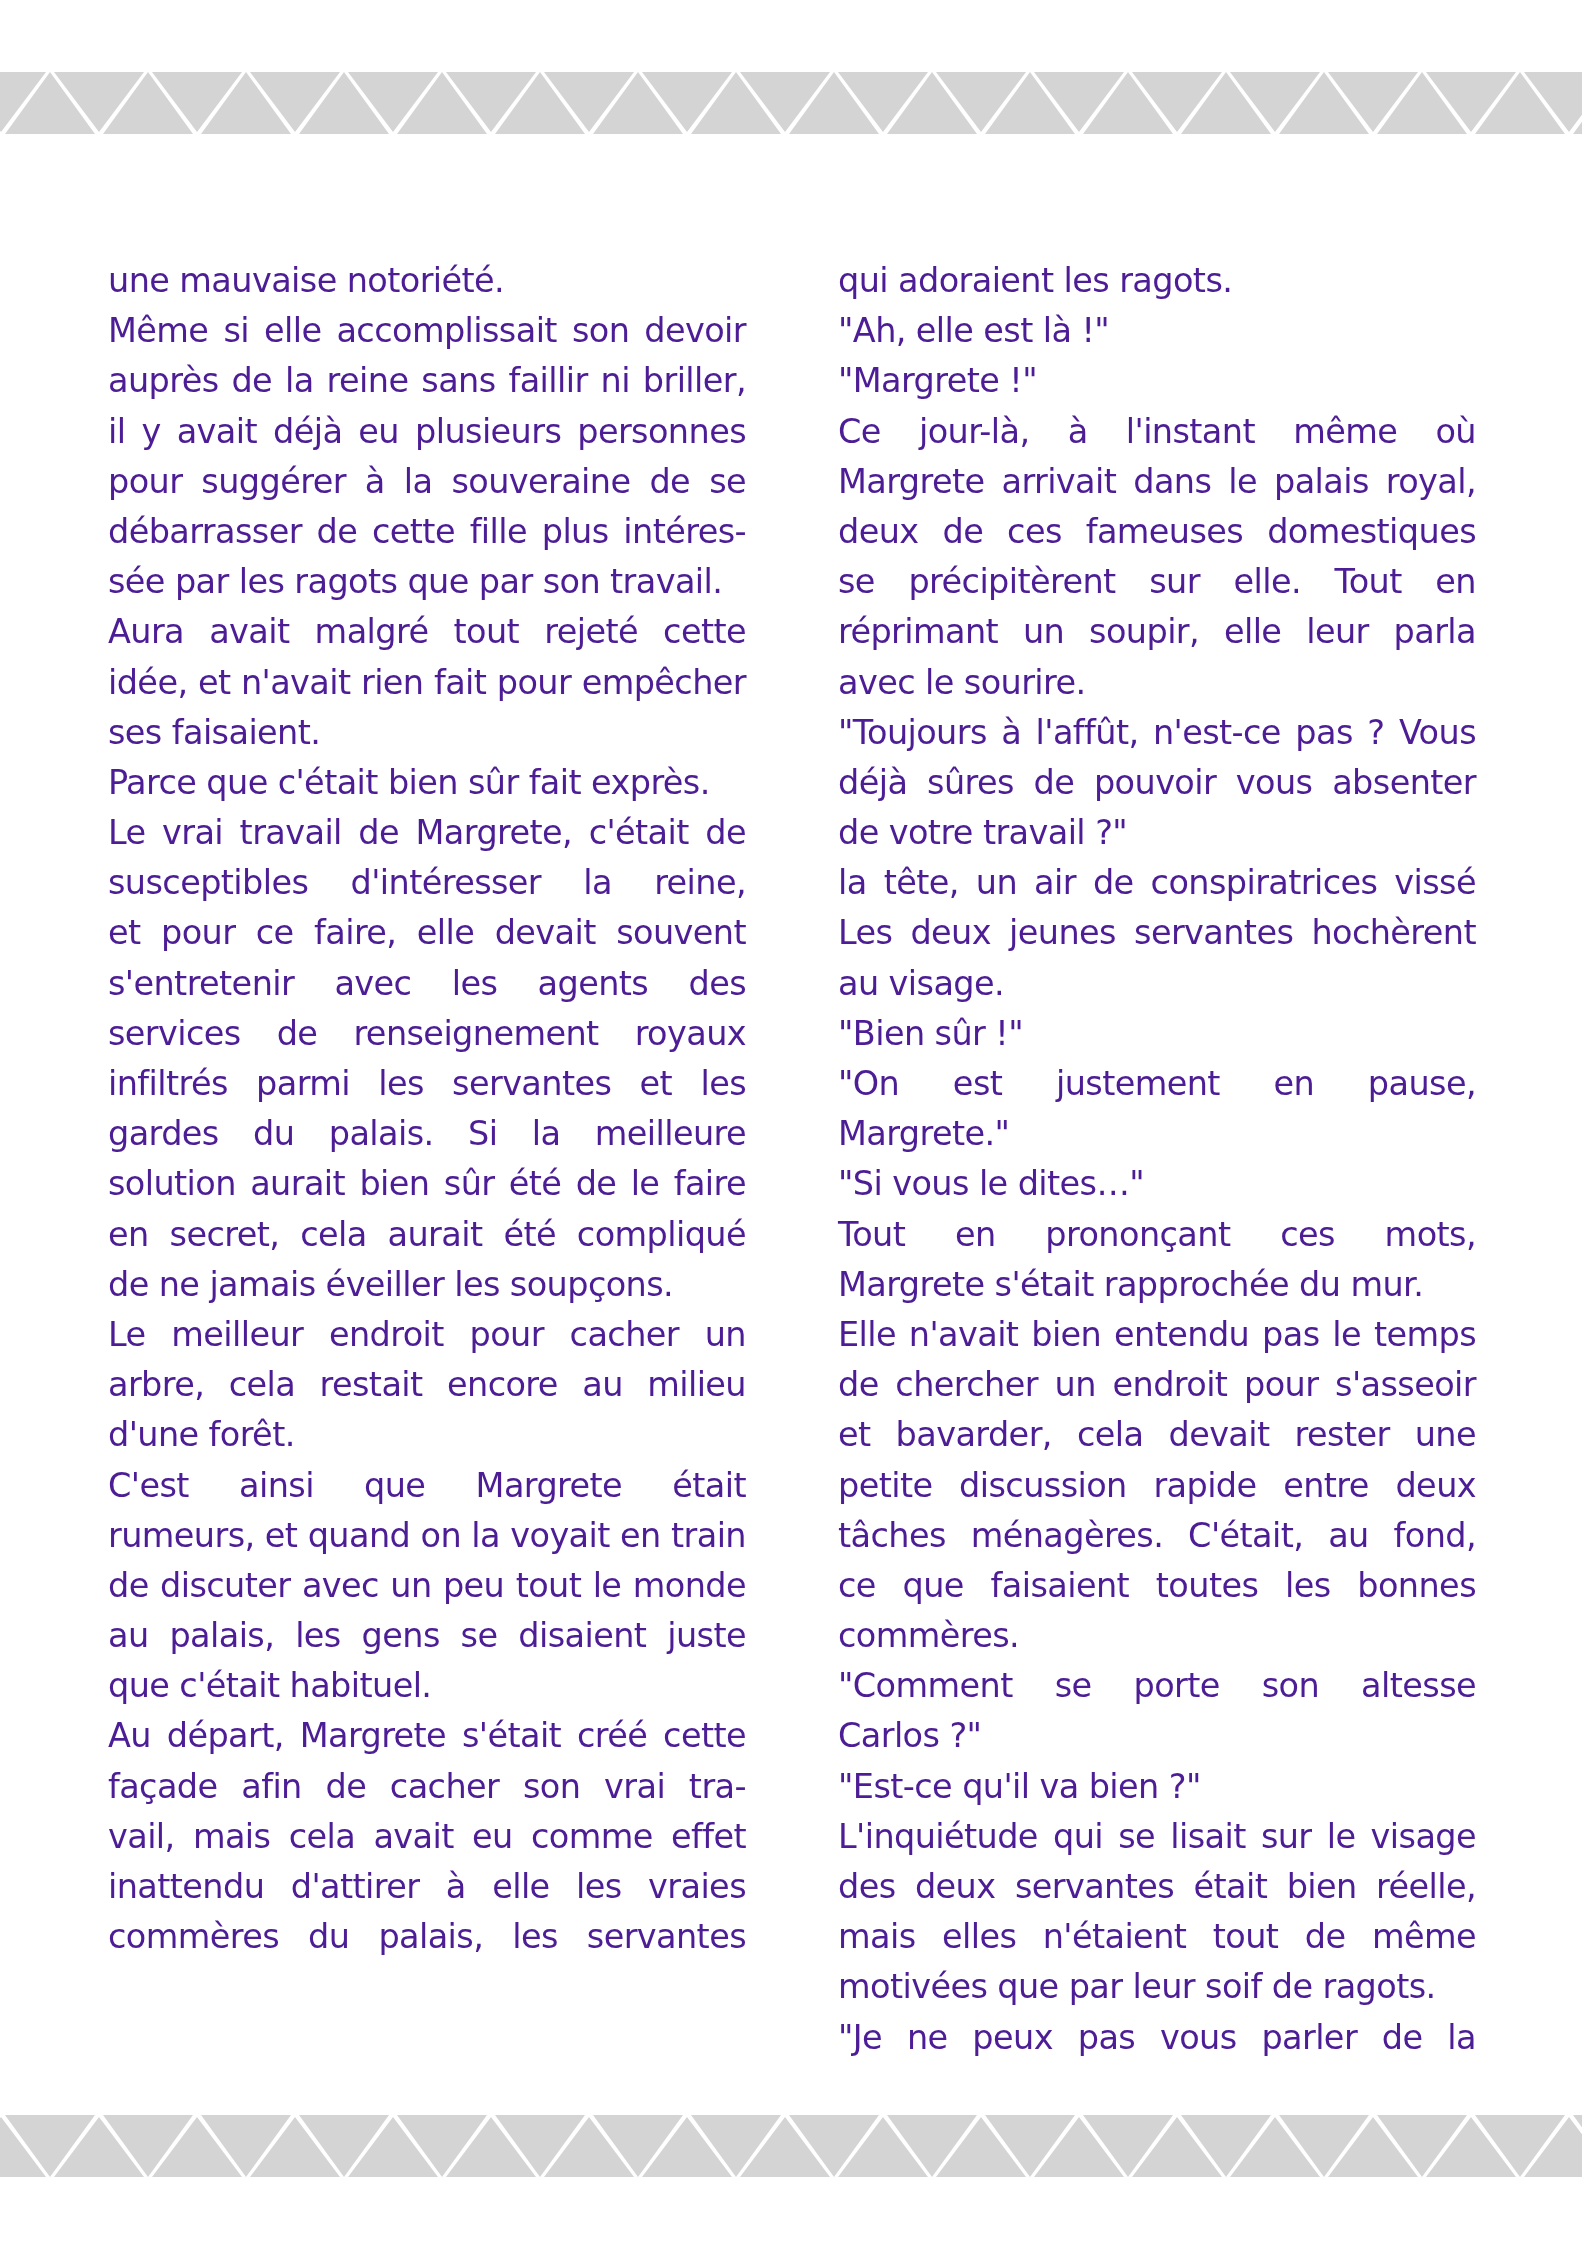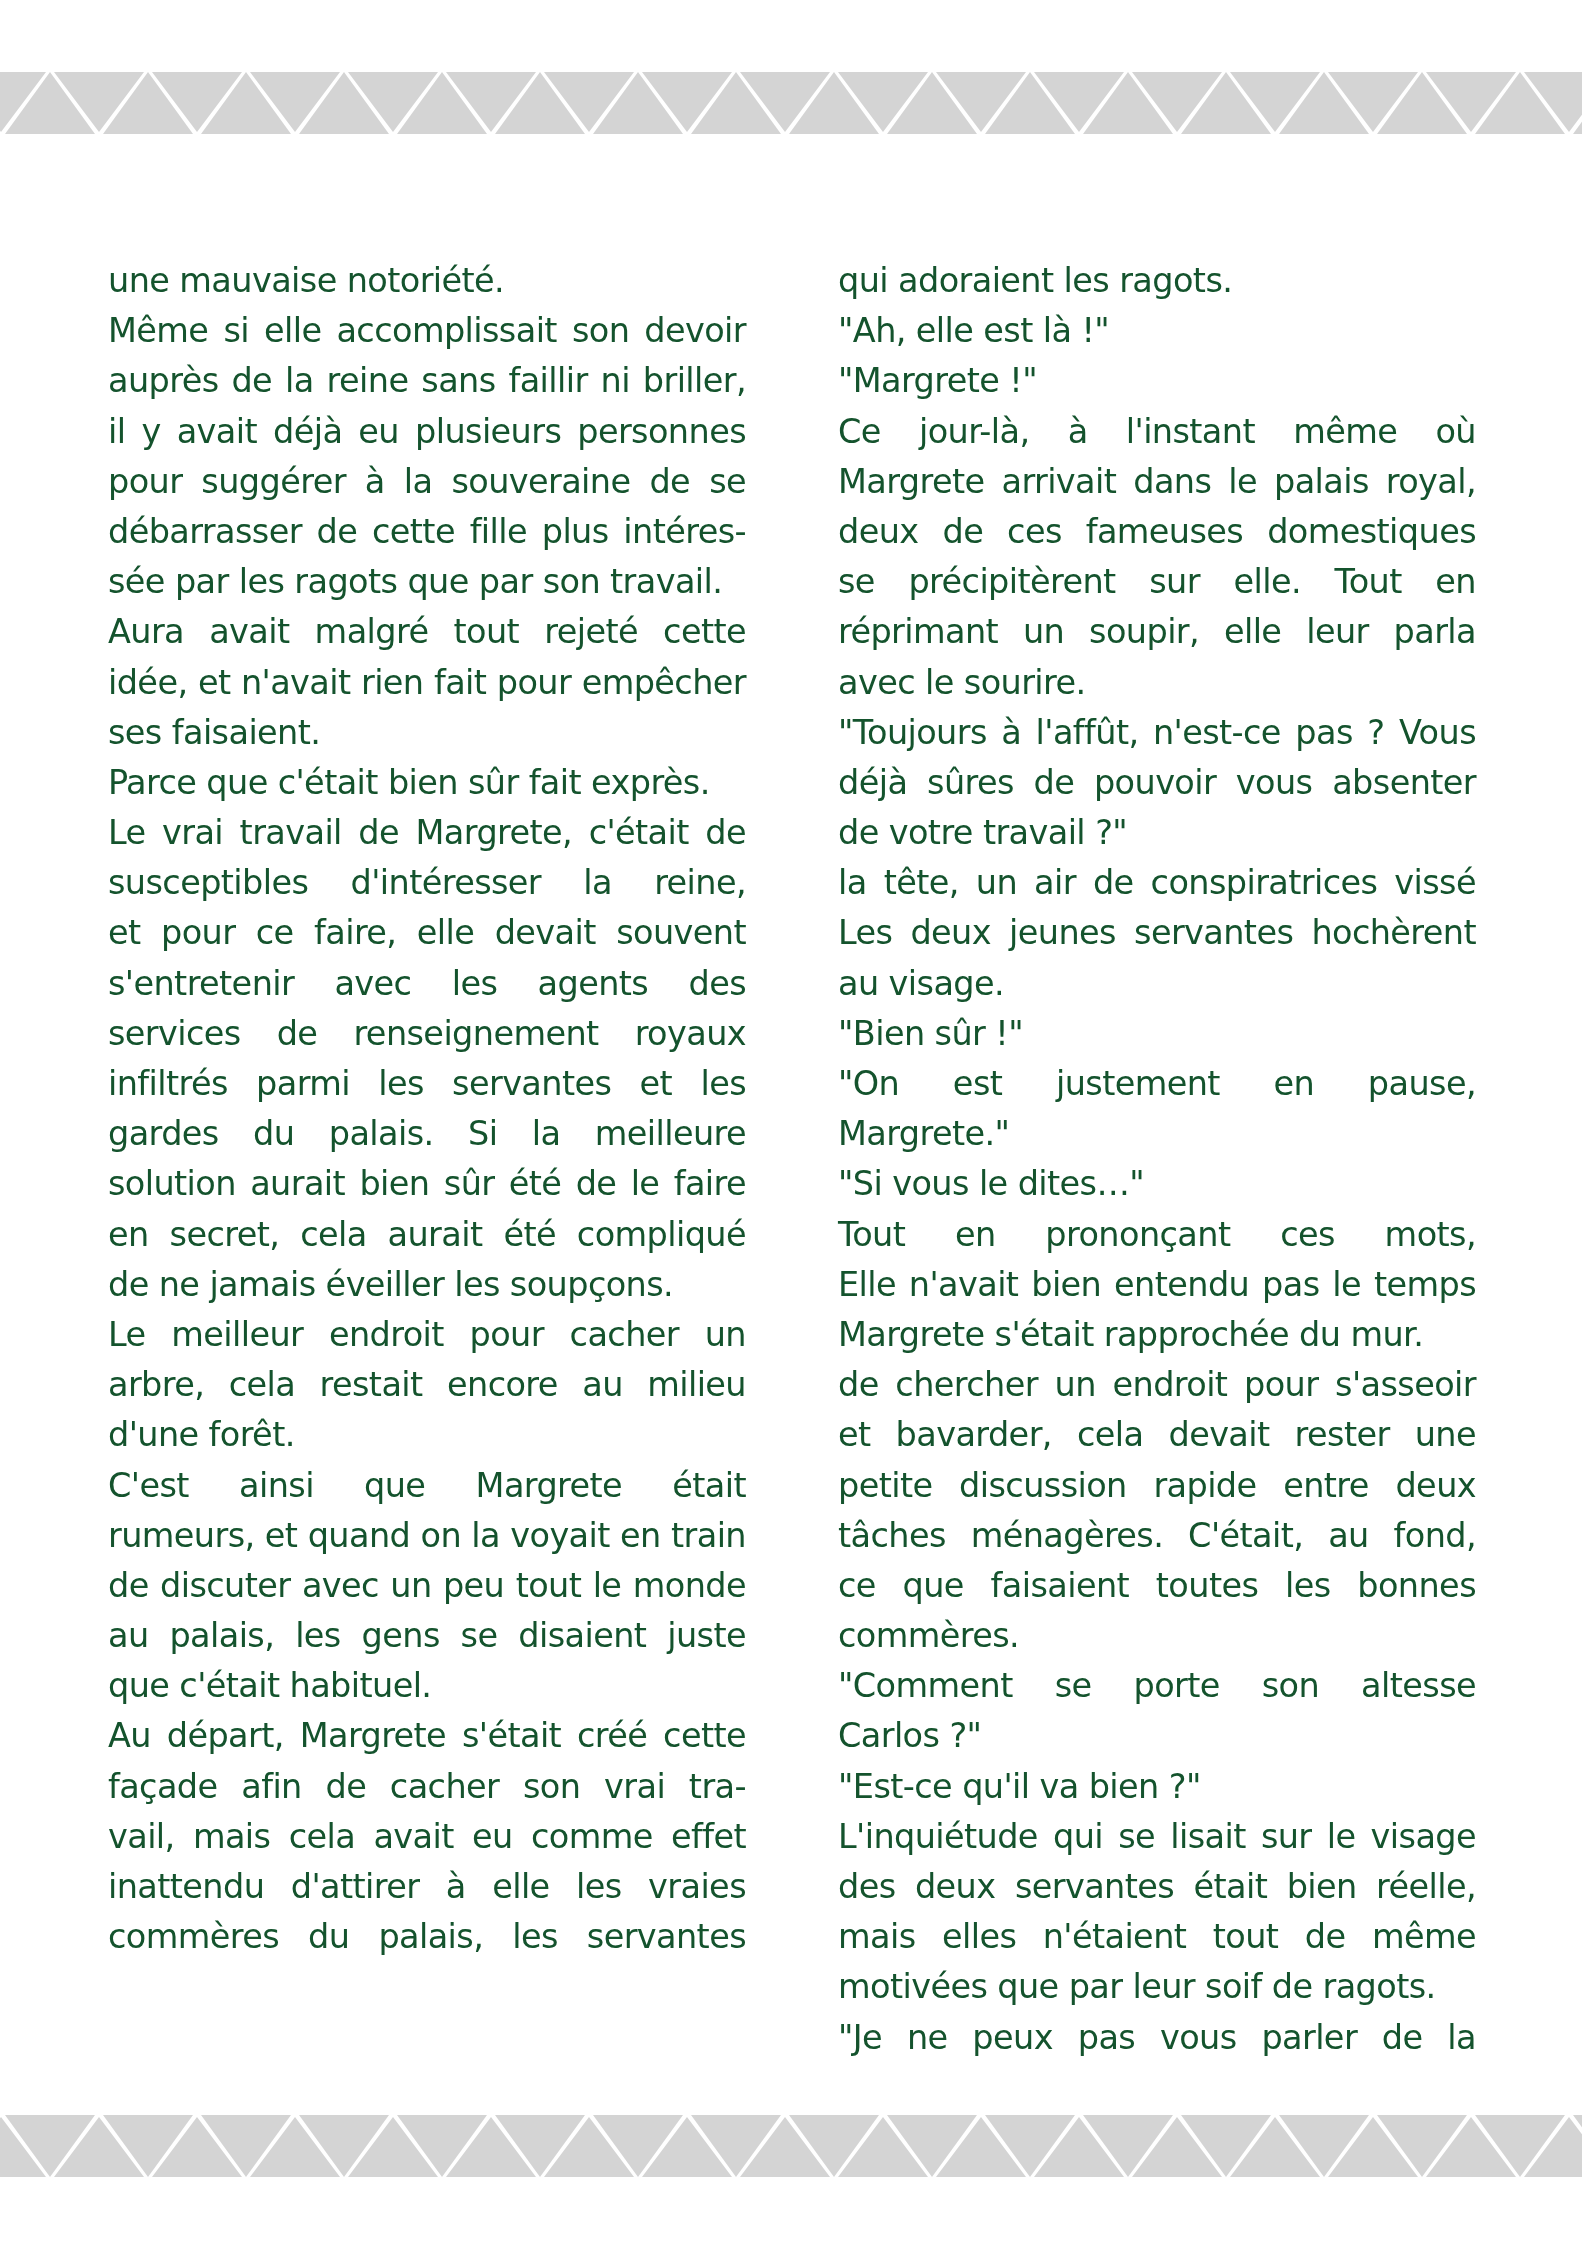--- a/index.html
+++ b/index.html
@@ -8,21 +8,21 @@
   .band.top { top: 72px; }
   .band.bottom { top: 2115px; }
   .band svg { display: block; }
   .column {
     position: absolute;
     top: 256px;
     width: 638px;
     font-family: "DejaVu Sans", sans-serif;
     font-size: 33.5px;
     line-height: 50.2px;
-    color: #14532d;
+    color: #4c1d95;
     letter-spacing: -0.6px;
     word-spacing: 0px;
   }
   .column.left { left: 108px; }
   .column.right { left: 838px; }
   .line {
     display: block;
     height: 50.2px;
     white-space: nowrap;
     overflow: visible;
@@ -98,22 +98,22 @@
     <span class="line">déjà sûres de pouvoir vous absenter</span>
     <span class="line last">de votre travail ?"</span>
     <span class="line">la tête, un air de conspiratrices vissé</span>
     <span class="line">Les deux jeunes servantes hochèrent</span>
     <span class="line last">au visage.</span>
     <span class="line last">"Bien sûr !"</span>
     <span class="line">"On est justement en pause,</span>
     <span class="line last">Margrete."</span>
     <span class="line last">"Si vous le dites…"</span>
     <span class="line">Tout en prononçant ces mots,</span>
+    <span class="line last">Margrete s'était rapprochée du mur.</span>
     <span class="line">Elle n'avait bien entendu pas le temps</span>
-    <span class="line last">Margrete s'était rapprochée du mur.</span>
     <span class="line">de chercher un endroit pour s'asseoir</span>
     <span class="line">et bavarder, cela devait rester une</span>
     <span class="line">petite discussion rapide entre deux</span>
     <span class="line">tâches ménagères. C'était, au fond,</span>
     <span class="line">ce que faisaient toutes les bonnes</span>
     <span class="line last">commères.</span>
     <span class="line">"Comment se porte son altesse</span>
     <span class="line last">Carlos ?"</span>
     <span class="line last">"Est-ce qu'il va bien ?"</span>
     <span class="line">L'inquiétude qui se lisait sur le visage</span>

